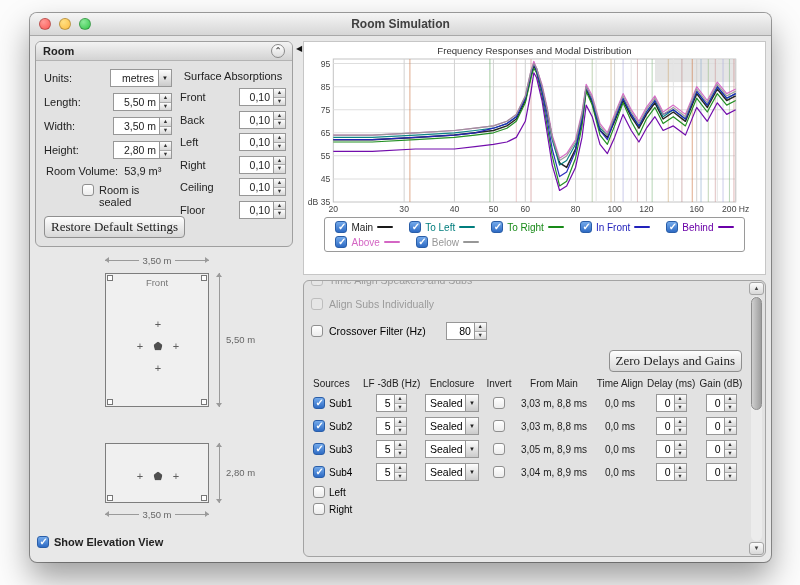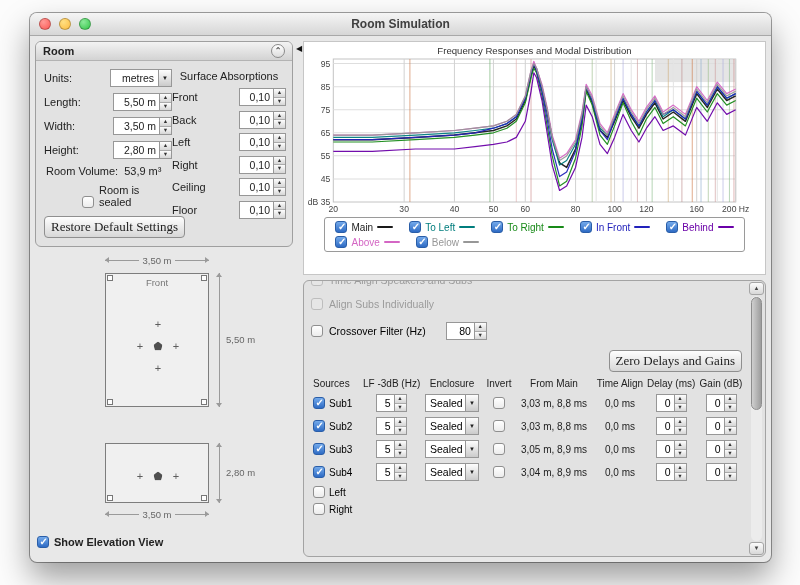--- a/index.html
+++ b/index.html
@@ -20,21 +20,21 @@
 
   .content { flex:1; display:flex; padding:5px; gap:4px; min-height:0; }
 
   
   .left-col { width:258px; flex:none; display:flex; flex-direction:column; font-size:11px; color:#222; }
   .room-panel { border:1px solid #9f9f9f; border-radius:6px; background:#e2e2e2; overflow:hidden; flex:none; }
   .room-header { height:19px; background:linear-gradient(#f3f3f3,#d3d3d3); border-bottom:1px solid #b3b3b3;
     display:flex; align-items:center; padding:0 7px; font-weight:bold; font-size:11px; }
   .collapse-btn { margin-left:auto; width:14px; height:14px; border-radius:50%; border:1px solid #8a8a8a;
     background:linear-gradient(#fff,#dcdcdc); font-size:8px; line-height:12px; text-align:center; color:#555; }
-  .room-body { display:flex; padding:8px 6px 8px 8px; }
+  .room-body { display:flex; padding:8px 6px 8px 8px; gap:8px; }
   .room-left { width:128px; flex:none; }
   .room-right { flex:1; }
   .field-row { display:flex; align-items:center; margin-bottom:6px; }
   .field-row > label { flex:1; font-size:11px; }
 
   .spin { display:inline-flex; align-items:stretch; height:18px; flex:none; }
   .spin-val { background:#fff; border:1px solid #979797; border-right:none; font-size:10.5px; text-align:right;
     padding:0 3px; line-height:16px; overflow:hidden; white-space:nowrap; }
   .spin-btns { width:13px; display:flex; flex-direction:column; border:1px solid #979797; background:#ddd; }
   .sb { flex:1; background:linear-gradient(#fdfdfd,#d6d6d6); font-size:5.5px; line-height:7px; text-align:center; color:#333; }
@@ -46,21 +46,21 @@
   .combo-btn { width:14px; background:linear-gradient(#fdfdfd,#cbcbcb); border:1px solid #979797; font-size:6px;
     text-align:center; line-height:16px; color:#222; }
 
   .cb { width:12px; height:12px; border:1px solid #8f8f8f; border-radius:3px; background:linear-gradient(#fff,#ececec);
     display:inline-block; position:relative; flex:none; }
   .cb.checked { background:linear-gradient(#74aaeb,#2e6bc4); border-color:#2a5ea8; }
   .cb.checked::after { content:"✓"; position:absolute; left:1.5px; top:-1.5px; color:#fff; font-size:10px; font-weight:bold; }
   .cb.disabled { background:#e6e6e6; border-color:#bdbdbd; }
 
   .volume-row { margin:6px 0 7px 2px; display:flex; gap:6px;text-align:right; }
-  .sealed-row { display:flex; align-items:flex-end; gap:5px; margin:0 0 8px 20px;padding-left:18px; }
+  .sealed-row { display:flex; align-items:flex-start; gap:5px; margin:0 0 8px 20px;padding-left:18px; }
   .btn { display:inline-block; border:1px solid #8f8f8f; border-radius:4px; background:linear-gradient(#fefefe,#d7d7d7);
     padding:2px 6px; font-size:13px; color:#222; white-space:nowrap;font-family:Liberation Serif, serif; }
   .abs-title { text-align:center; margin:1px 0 6px; }
   .abs-row { display:flex; align-items:center; margin-bottom:4.5px; }
   .abs-row > label { flex:1; }
 
   
   .views { flex:1; position:relative; font-size:9.5px; color:#666; min-height:0; }
   .view-rect { position:absolute; border:1px solid #7d7d7d; background:#f0f0f0; }
   .hndl { position:absolute; width:6px; height:6px; border:1px solid #777; background:#fdfdfd; }

